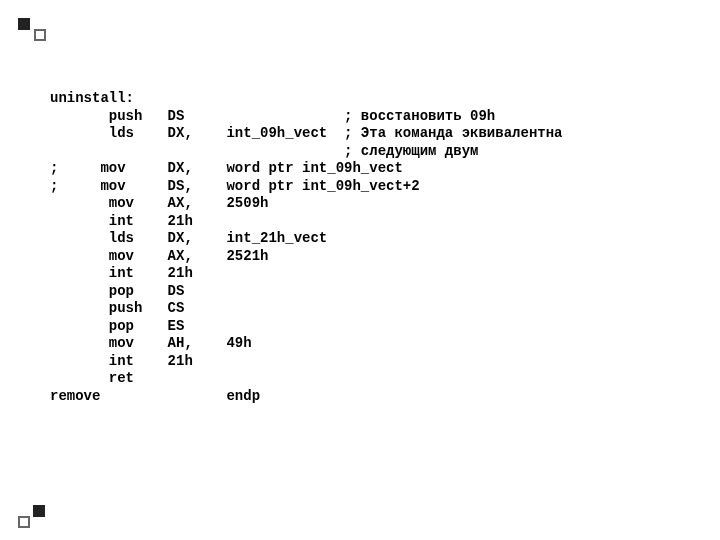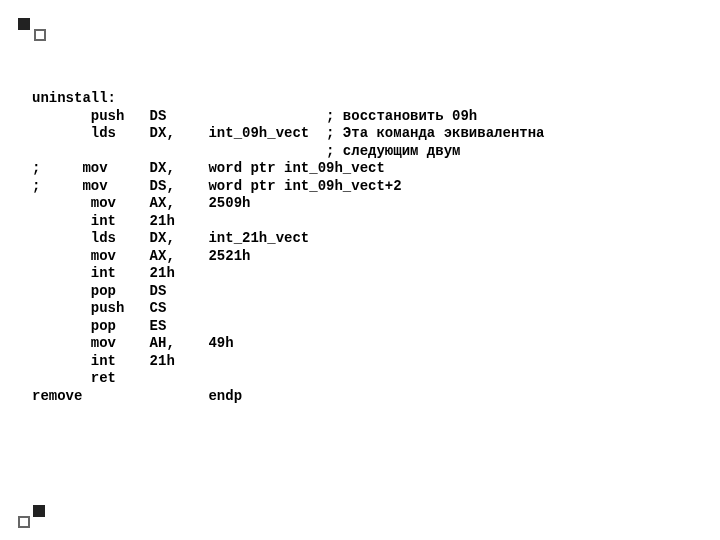--- a/index.html
+++ b/index.html
@@ -10,20 +10,21 @@
     background: #fff;
     font-family: "Courier New", Courier, monospace;
     font-size: 14px;
     font-weight: bold;
     color: #000;
     line-height: 1.25;
   }
   .page {
     padding: 90px 0 0 32px;
     white-space: pre;
+    margin-left: 18px;
   }
   .sq {
     position: absolute;
     width: 12px;
     height: 12px;
   }
   .sq.filled { background: #222; }
   .sq.open { border: 2px solid #666; box-sizing: border-box; }
 </style>
 </head>

